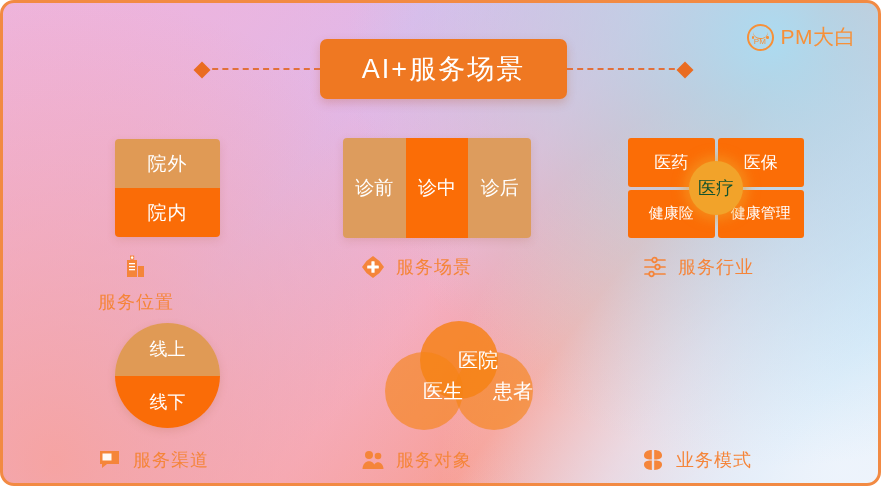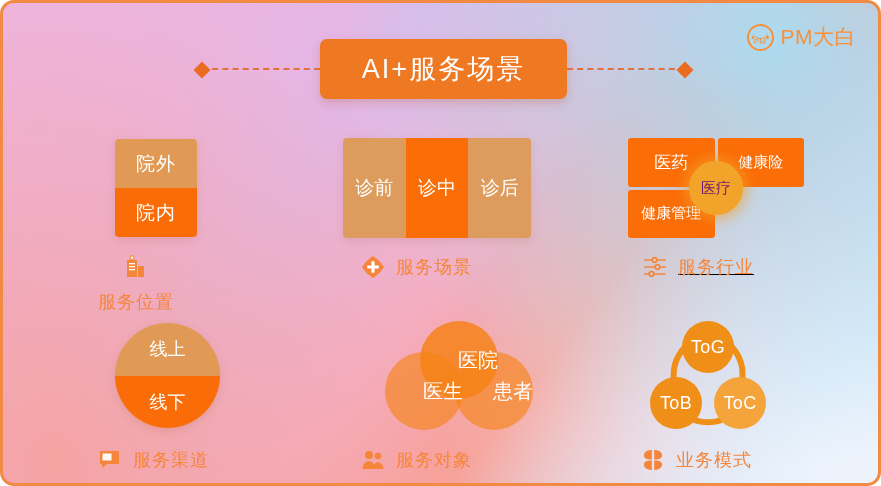--- a/index.html
+++ b/index.html
@@ -133,21 +133,21 @@
   .cell-label .lbl-text {
     font-size: 18px;
     color: #f5853a;
     letter-spacing: 1px;
   }
   .ic { width: 24px; height: 24px; display: block; }
 
   
   #b-location {
     left: 112px; top: 136px;
-    width: 82px; height: 98px;
+    width: 105px; height: 98px;
     border-radius: 4px;
     overflow: hidden;
     box-shadow: 0 3px 8px rgba(170,100,60,0.18);
   }
   #b-location .seg {
     height: 49px;
     display: flex;
     align-items: center;
     justify-content: center;
     color: #fff;
@@ -203,22 +203,22 @@
   #b-industry .core {
     position: absolute;
     left: 50%; top: 50%;
     transform: translate(-50%, -50%);
     width: 54px; height: 54px;
     border-radius: 50%;
     background: #f2a32a;
     display: flex;
     align-items: center;
     justify-content: center;
-    color: #701a75;
-    font-size: 15px;
+    color: #14532d;
+    font-size: 18px;
     box-shadow: 0 0 12px 5px rgba(242,163,42,0.55);
   }
 
   
   #b-channel {
     left: 112px; top: 320px;
     width: 105px; height: 105px;
     border-radius: 50%;
     overflow: hidden;
     box-shadow: 0 3px 9px rgba(170,100,60,0.2);
@@ -273,21 +273,21 @@
     font-size: 18px;
     letter-spacing: 0.3px;
   }
   #b-model .node.tog { left: 34px; top: 0px;  background: #ef8f18; }
   #b-model .node.tob { left: 2px;  top: 56px; background: #ef8f18; }
   #b-model .node.toc { left: 66px; top: 56px; background: #f5a43c; }
 
   
   #lbl-location  { left: 95px;  top: 252px; flex-direction: column; }
   #lbl-scene     { left: 358px; top: 252px; }
-  #lbl-industry  { left: 640px; top: 252px; text-decoration: underline; }
+  #lbl-industry  { left: 640px; top: 252px; }
   #lbl-channel   { left: 95px;  top: 445px; }
   #lbl-audience  { left: 358px; top: 445px; }
   #lbl-model     { left: 638px; top: 445px; font-family: Liberation Serif, serif; }
 </style>
 </head>
 <body>
 
 <div id="canvas">
 
   <div class="brand">
@@ -336,20 +336,21 @@
       <path d="M12 1 L18.5 6 L23 12 L18.5 18 L12 23 L5.5 18 L1 12 L5.5 6 Z" fill="#f5853a"></path>
       <rect x="10.4" y="6.2" width="3.2" height="11.6" fill="#fff" rx="0.6"></rect>
       <rect x="6.2" y="10.4" width="11.6" height="3.2" fill="#fff" rx="0.6"></rect>
     </svg>
     <span class="lbl-text">服务场景</span>
   </div>
 
   <div class="cell" id="b-industry">
     <div class="grid">
       <div class="q">医药</div>
+      <div class="q">医保</div>
       <div class="q small">健康险</div>
       <div class="q small">健康管理</div>
     </div>
     <div class="core">医疗</div>
   </div>
   <div class="cell-label" id="lbl-industry">
     <svg class="ic" viewBox="0 0 24 24">
       <g stroke="#f5853a" stroke-width="1.7" fill="none" stroke-linecap="round">
         <line x1="2" y1="5" x2="9" y2="5"></line>
         <line x1="14" y1="5" x2="22" y2="5"></line>
@@ -391,32 +392,20 @@
   <div class="cell-label" id="lbl-audience">
     <svg class="ic" viewBox="0 0 24 24">
       <circle cx="8" cy="7" r="4" fill="#f5853a"></circle>
       <path d="M1.5 21 C1.5 15.8 5 13.2 8 13.2 C11 13.2 14.5 15.8 14.5 21 Z" fill="#f5853a"></path>
       <circle cx="17" cy="8" r="3.3" fill="#f5853a"></circle>
       <path d="M12 21 C12 16.6 14.6 14.2 17 14.2 C19.4 14.2 22.5 16.6 22.5 21 Z" fill="#f5853a"></path>
     </svg>
     <span class="lbl-text">服务对象</span>
   </div>
 
-  <div class="cell" id="b-model">
-    <svg width="120" height="110" viewBox="0 0 120 110">
-      <g fill="none" stroke="#ef8f18" stroke-width="6" stroke-linecap="round">
-        <path d="M37 26 A 42 42 0 0 0 26 60"></path>
-        <path d="M84 26 A 42 42 0 0 1 94 60"></path>
-        <path d="M38 95 A 42 42 0 0 0 82 95"></path>
-      </g>
-    </svg>
-    <div class="node tog">ToG</div>
-    <div class="node tob">ToB</div>
-    <div class="node toc">ToC</div>
-  </div>
   <div class="cell-label" id="lbl-model">
     <svg class="ic" viewBox="0 0 24 24">
       <path d="M10.8 2 C6 2 3 4.2 3 7.4 C3 10 5.2 11.4 10.8 11.4 Z" fill="#f5853a"></path>
       <path d="M13.2 2 C18 2 21 4.2 21 7.4 C21 10 18.8 11.4 13.2 11.4 Z" fill="#f5853a"></path>
       <path d="M10.8 22 C6 22 3 19.8 3 16.6 C3 14 5.2 12.6 10.8 12.6 Z" fill="#f5853a"></path>
       <path d="M13.2 22 C18 22 21 19.8 21 16.6 C21 14 18.8 12.6 13.2 12.6 Z" fill="#f5853a"></path>
     </svg>
     <span class="lbl-text">业务模式</span>
   </div>
 

